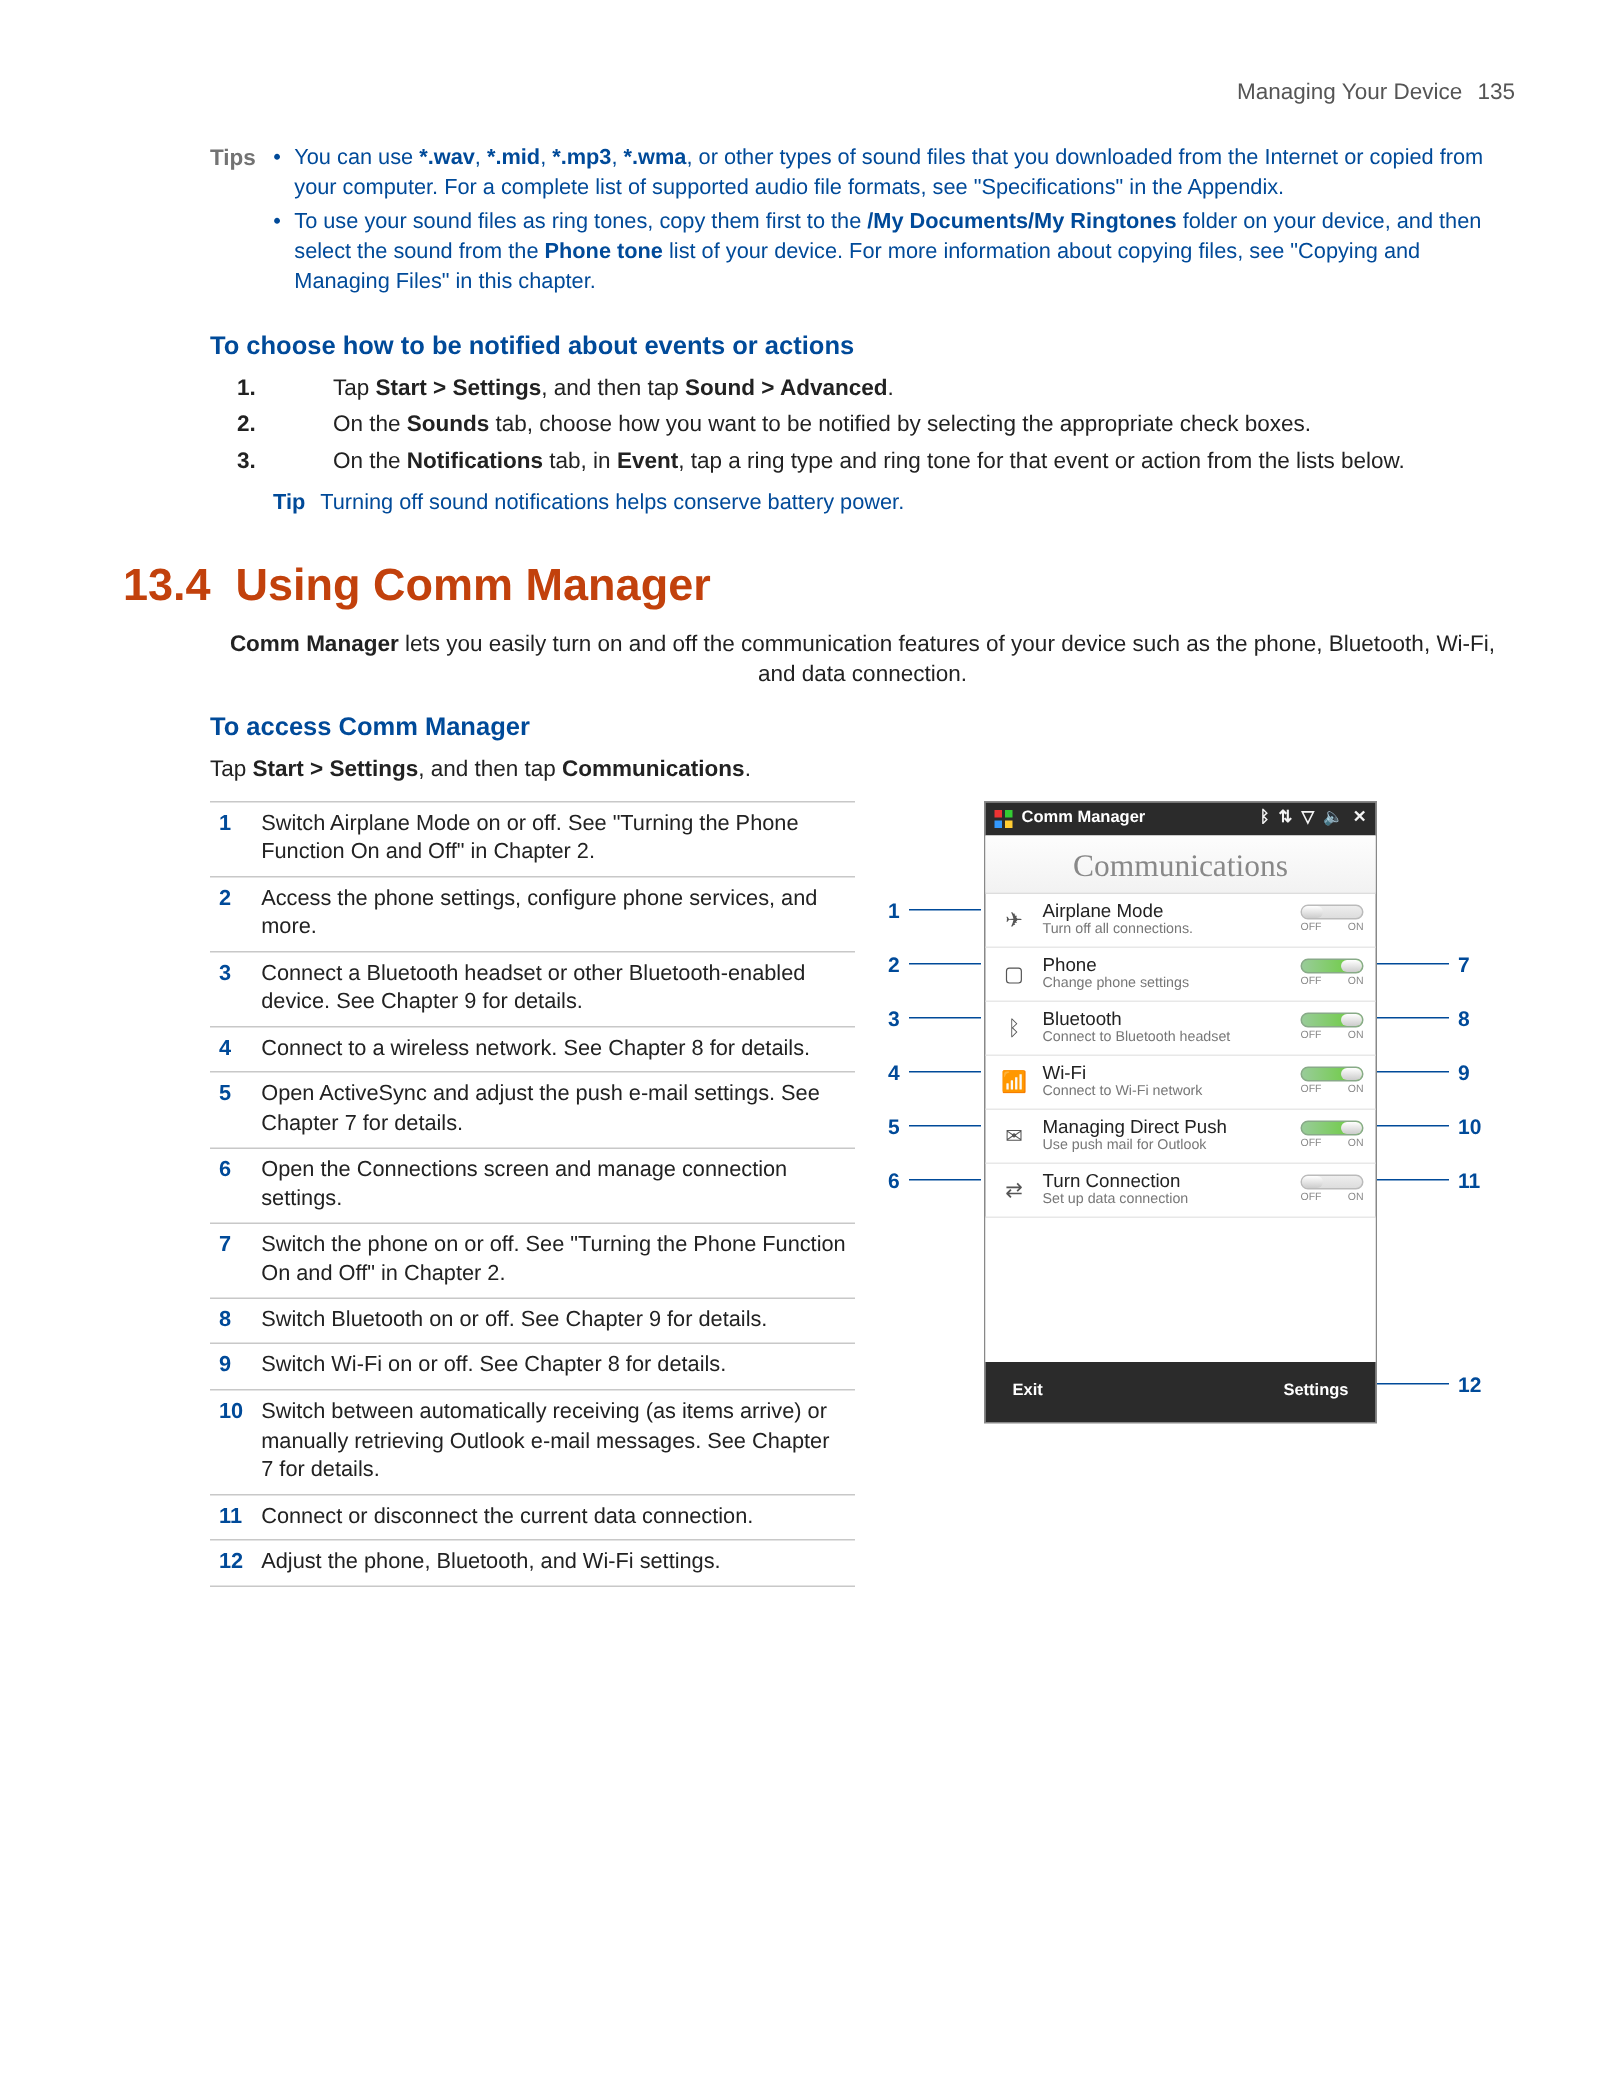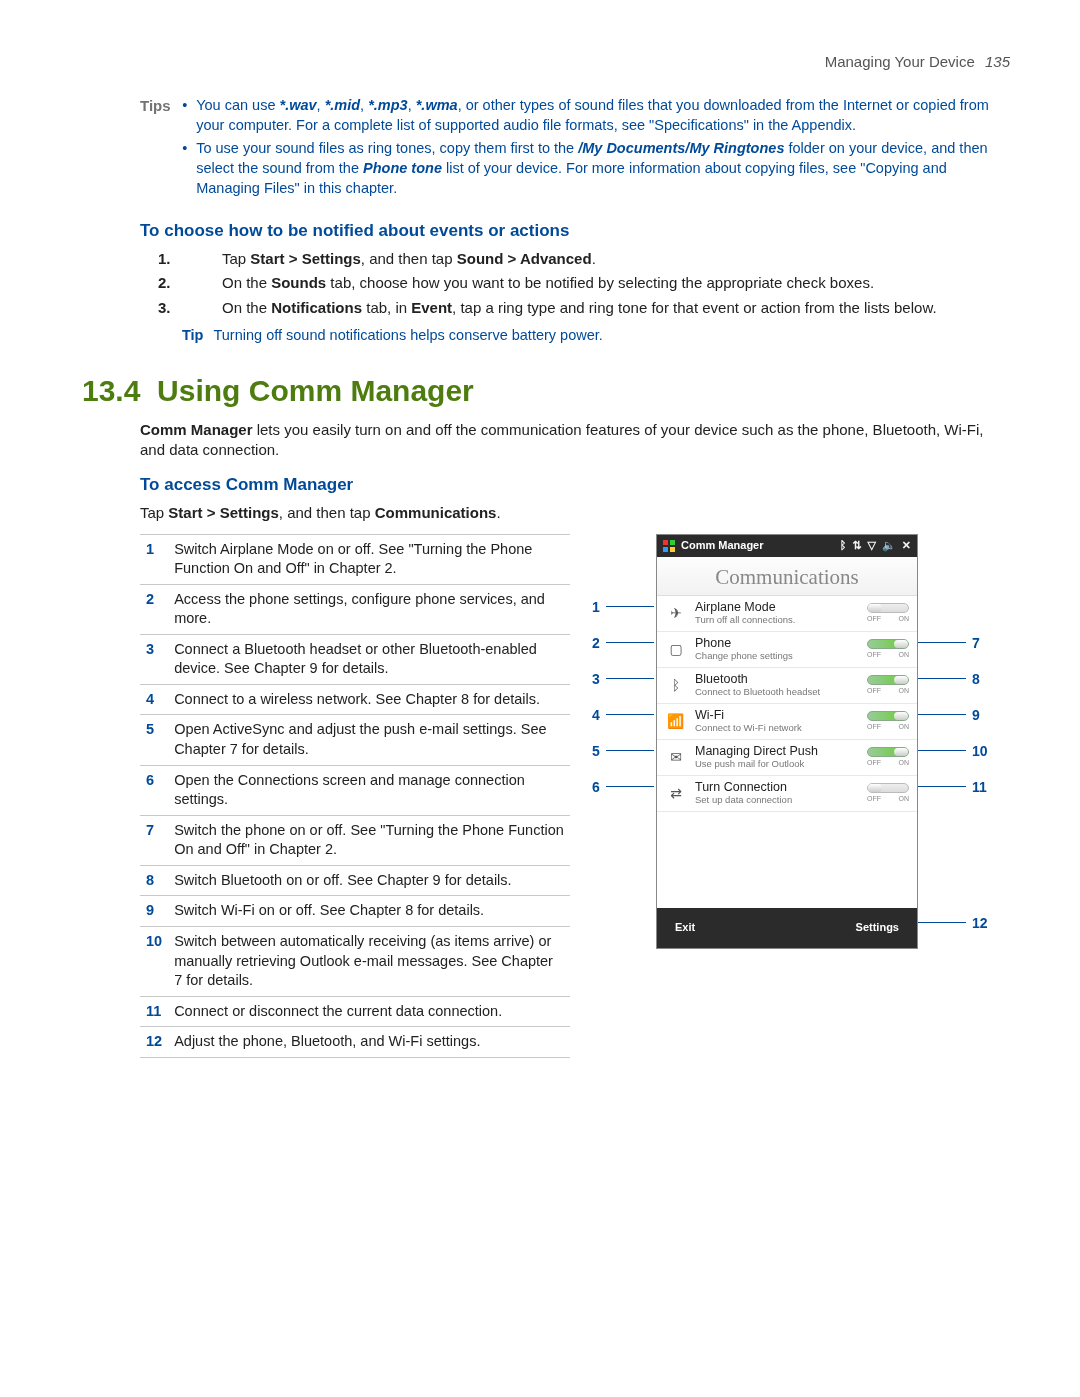--- a/index.html
+++ b/index.html
@@ -11,65 +11,65 @@
     background: #fff;
     width: 1080px;
     padding: 52px 70px 40px 70px;
   }
   .page-header {
     text-align: right;
     color: #555;
     font-size: 15px;
     margin-bottom: 24px;
   }
-  .page-header .pgnum { margin-left: 6px; font-style: italic; }
+  .page-header .pgnum { margin-left: 6px; }
   .tips-block { margin: 0 0 18px 70px; }
   .tips-label {
     font-weight: 700;
     color: #737373;
     display: inline-block;
     width: 38px;
     vertical-align: top;
   }
   .tips-list {
     display: inline-block;
     width: calc(100% - 48px);
     vertical-align: top;
     color: #004a99;
     font-size: 14.5px;
   }
   .tips-list .bullet-row { display: flex; margin-bottom: 4px; }
   .tips-list .dot { width: 14px; flex: 0 0 14px; }
-  .tips-list b { font-weight: 700; font-style: italic; }
+  .tips-list b { font-weight: 700; }
   .sub-head {
     color: #004a99;
     font-weight: 700;
     font-size: 17px;
     margin: 14px 0 6px 70px;
   }
   .num-list { margin-left: 88px; }
   .num-list .row { display: flex; margin-bottom: 4px; }
   .num-list .n {
     flex: 0 0 24px;
     font-weight: 700;
   }
   .num-list .t { flex: 1; margin-left: 40px; }
   .inline-tip {
     color: #004a99;
     font-size: 14.5px;
     margin: 8px 0 0 112px;
   }
   .inline-tip .tiplabel { font-weight: 700; margin-right: 10px; }
   h2.section {
-    color: #4d7c0f;
+    color: #c2410c;
     font-size: 30px;
     font-weight: 700;
     margin: 26px 0 8px 12px;
   }
-  .intro { margin: 0 0 14px 70px; }
+  .intro { margin: 0 0 14px 70px; text-align: center; }
   .access-line { margin: 4px 0 10px 70px; }
   .two-col {
     display: flex;
     margin-left: 70px;
     align-items: flex-start;
     gap: 22px;
   }
   .desc-table {
     flex: 0 0 430px;
     border-collapse: collapse;

